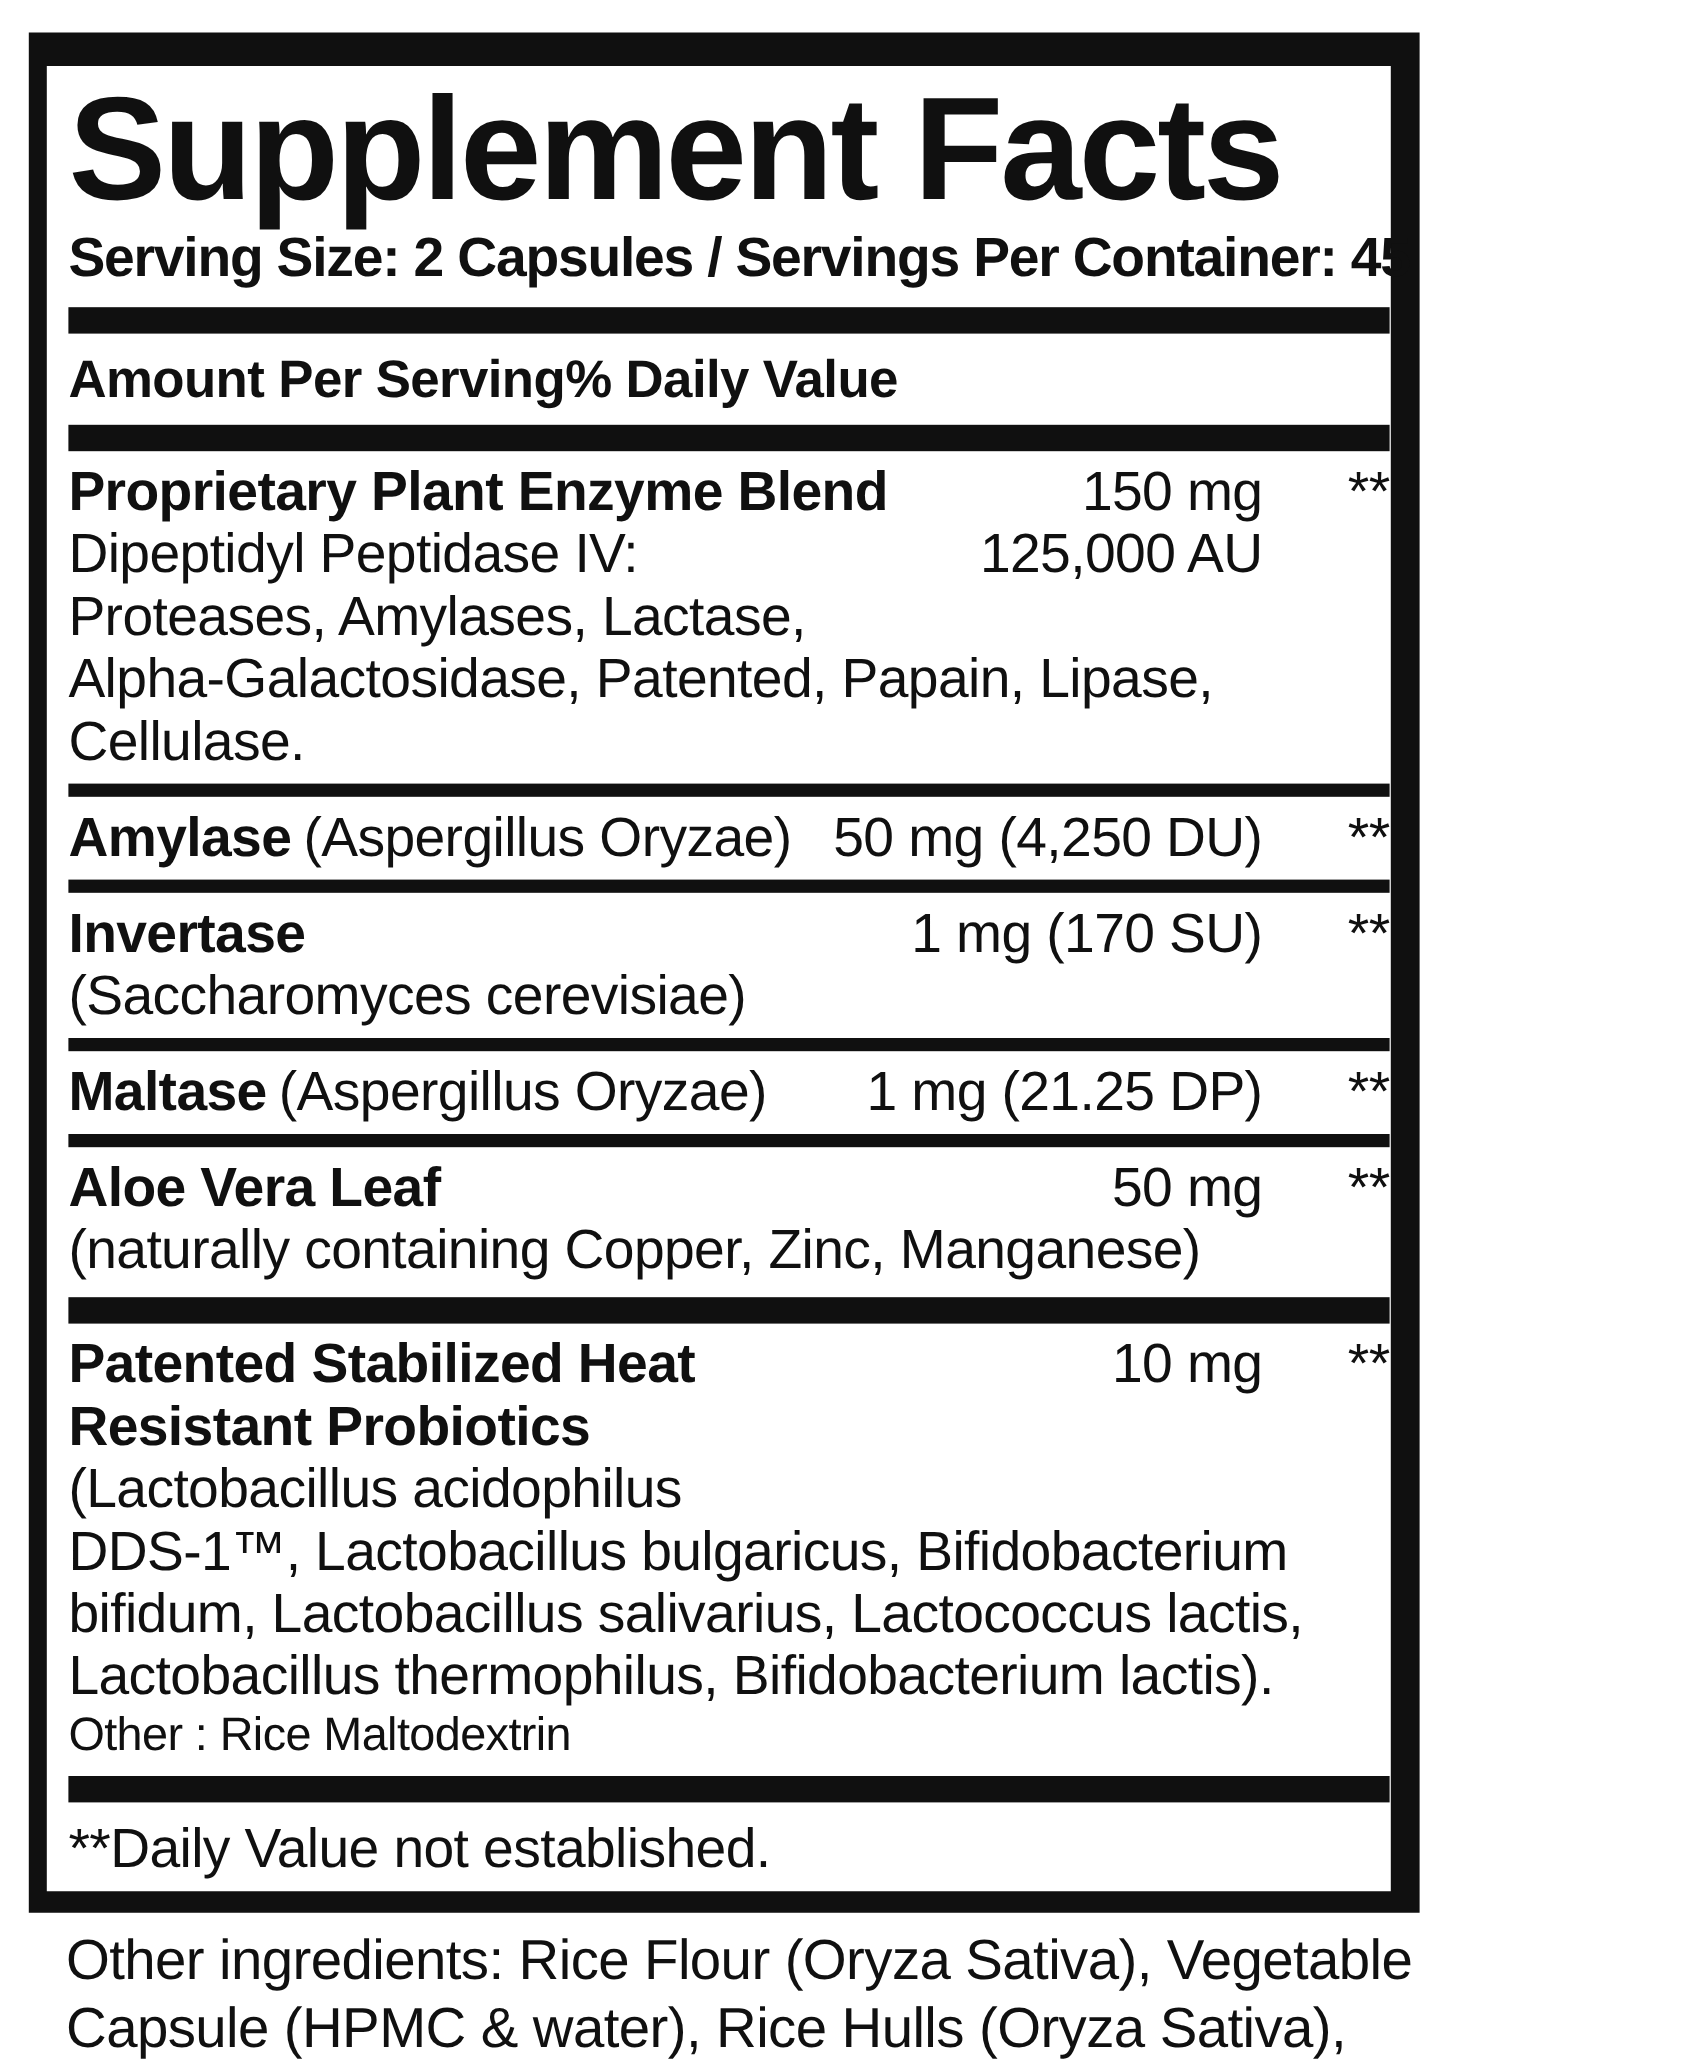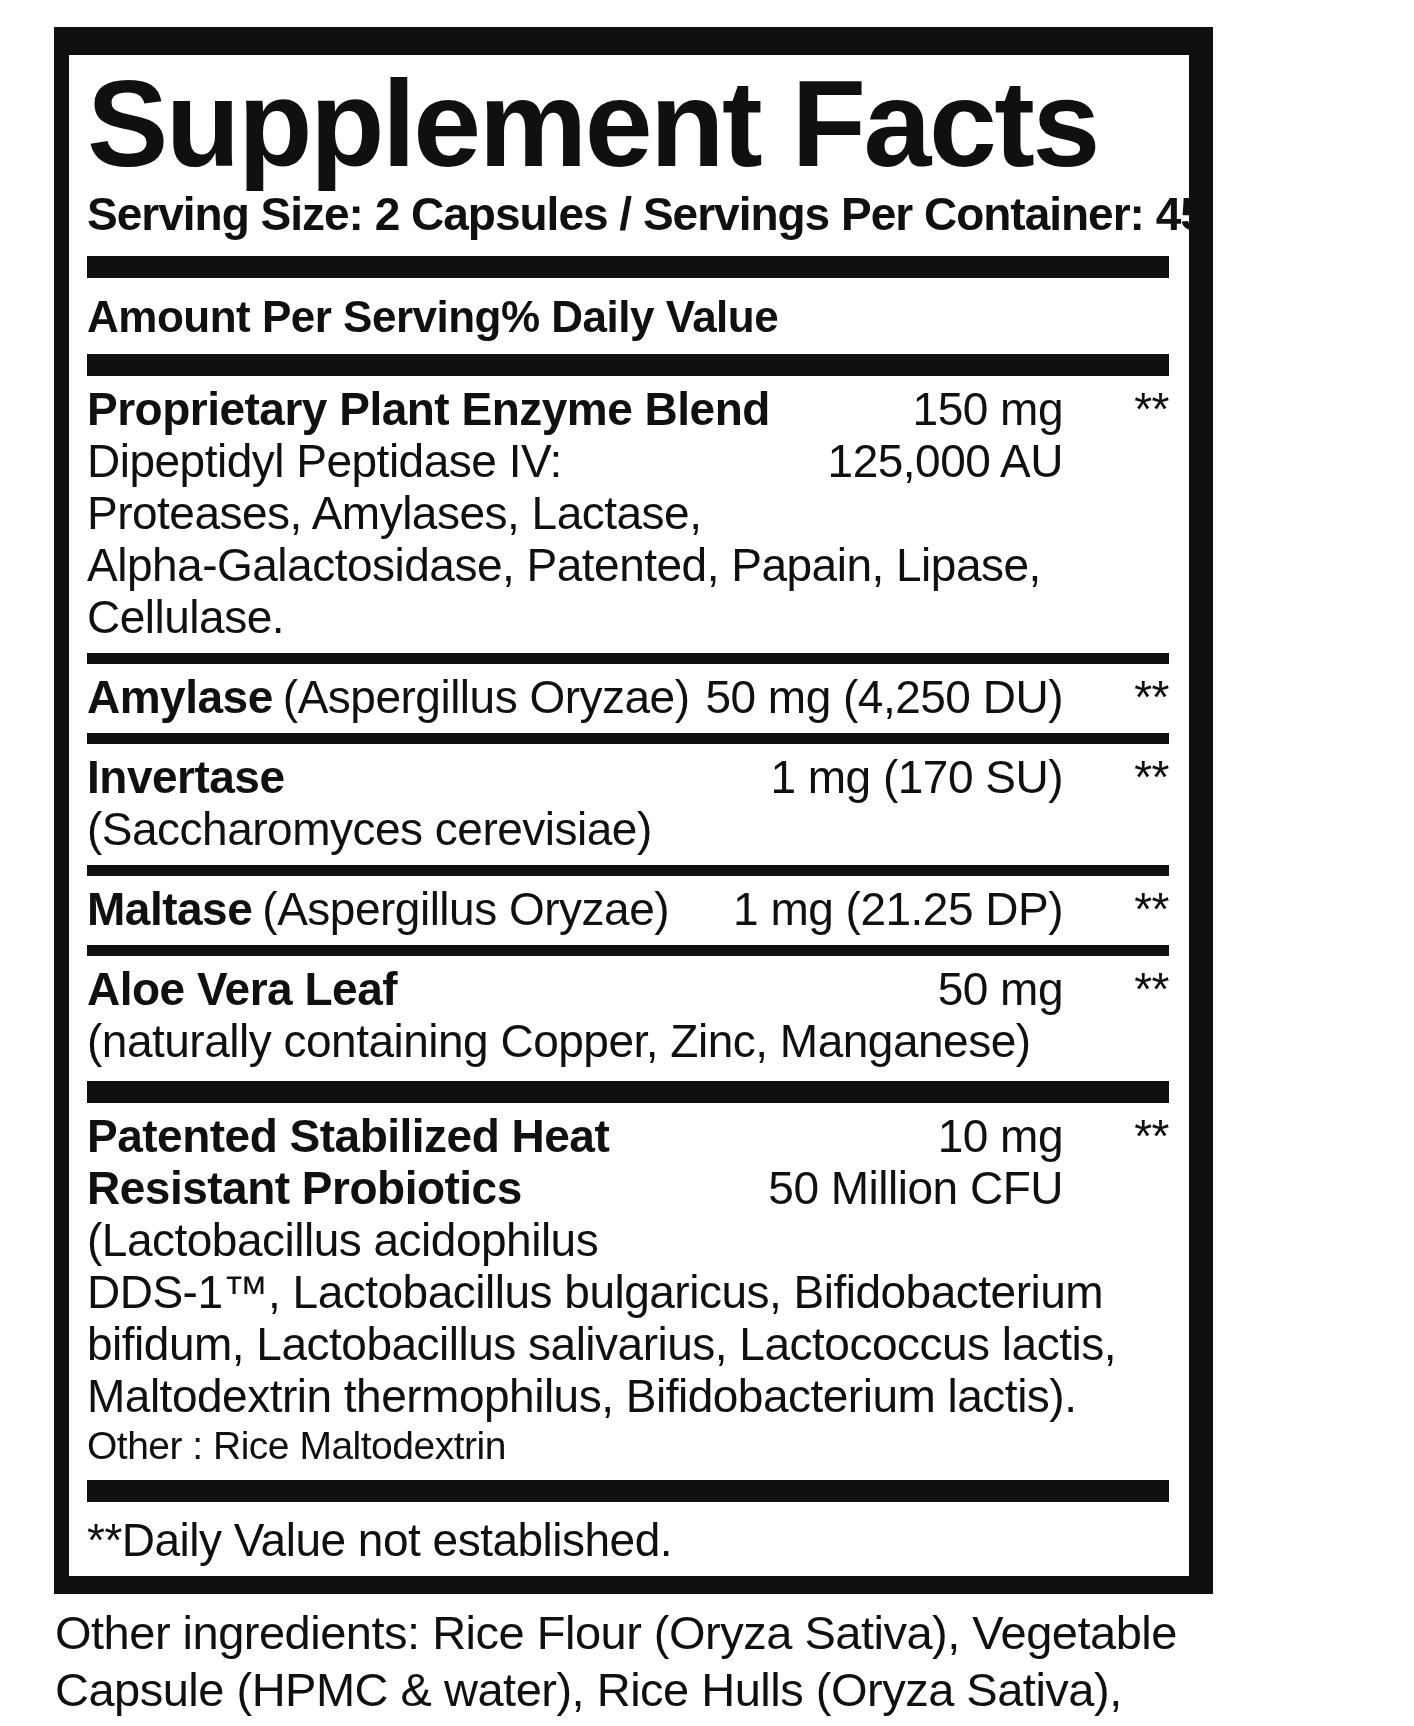--- a/index.html
+++ b/index.html
@@ -11,25 +11,25 @@
     width: 1414px;
     height: 1726px;
     position: relative;
     font-family: "Liberation Sans", sans-serif;
     color: #101010;
     letter-spacing: -0.5px;
     overflow: hidden;
   }
   .sf-panel {
     box-sizing: border-box;
-    margin: 27px 0 0 54px;
+    margin: 27px 0 0 24px;
     width: 1159px;
     border: solid #101010;
     border-width: 28px 24px 18px 15px;
-    padding: 6px 20px 6px 18px;
+    padding: 6px 1px 6px 18px;
     background: #ffffff;
   }
   .sf-title {
     font-size: 122px;
     font-weight: 900;
     letter-spacing: -2.5px;
     line-height: 1.0;
     white-space: nowrap;
     margin-top: 2px;
   }
@@ -174,34 +174,33 @@
   <div class="bar" style="margin-top:4px"></div>
 
   <div class="row">
     <div class="ln">
       <span class="nm"><span class="b">Patented Stabilized Heat</span></span>
       <span class="amt">10 mg</span>
       <span class="dv">**</span>
     </div>
     <div class="ln">
       <span class="nm"><span class="b">Resistant Probiotics</span></span>
-      <span class="amt">50 Million CFU</span>
       <span class="dv"></span>
     </div>
     <div class="ln">
       <span class="nm i">(Lactobacillus acidophilus</span>
     </div>
     <div class="ln">
       <span class="nm i">DDS-1™, Lactobacillus bulgaricus, Bifidobacterium</span>
     </div>
     <div class="ln">
       <span class="nm i">bifidum, Lactobacillus salivarius, Lactococcus lactis,</span>
     </div>
     <div class="ln">
-      <span class="nm i">Maltodextrin thermophilus, Bifidobacterium lactis).</span>
+      <span class="nm i">Lactobacillus thermophilus, Bifidobacterium lactis).</span>
     </div>
     <div class="ln small-ln">
       <span class="nm">Other : Rice Maltodextrin</span>
     </div>
   </div>
 
   <div class="bar"></div>
 
   <div class="footnote">**Daily Value not established.</div>
 

